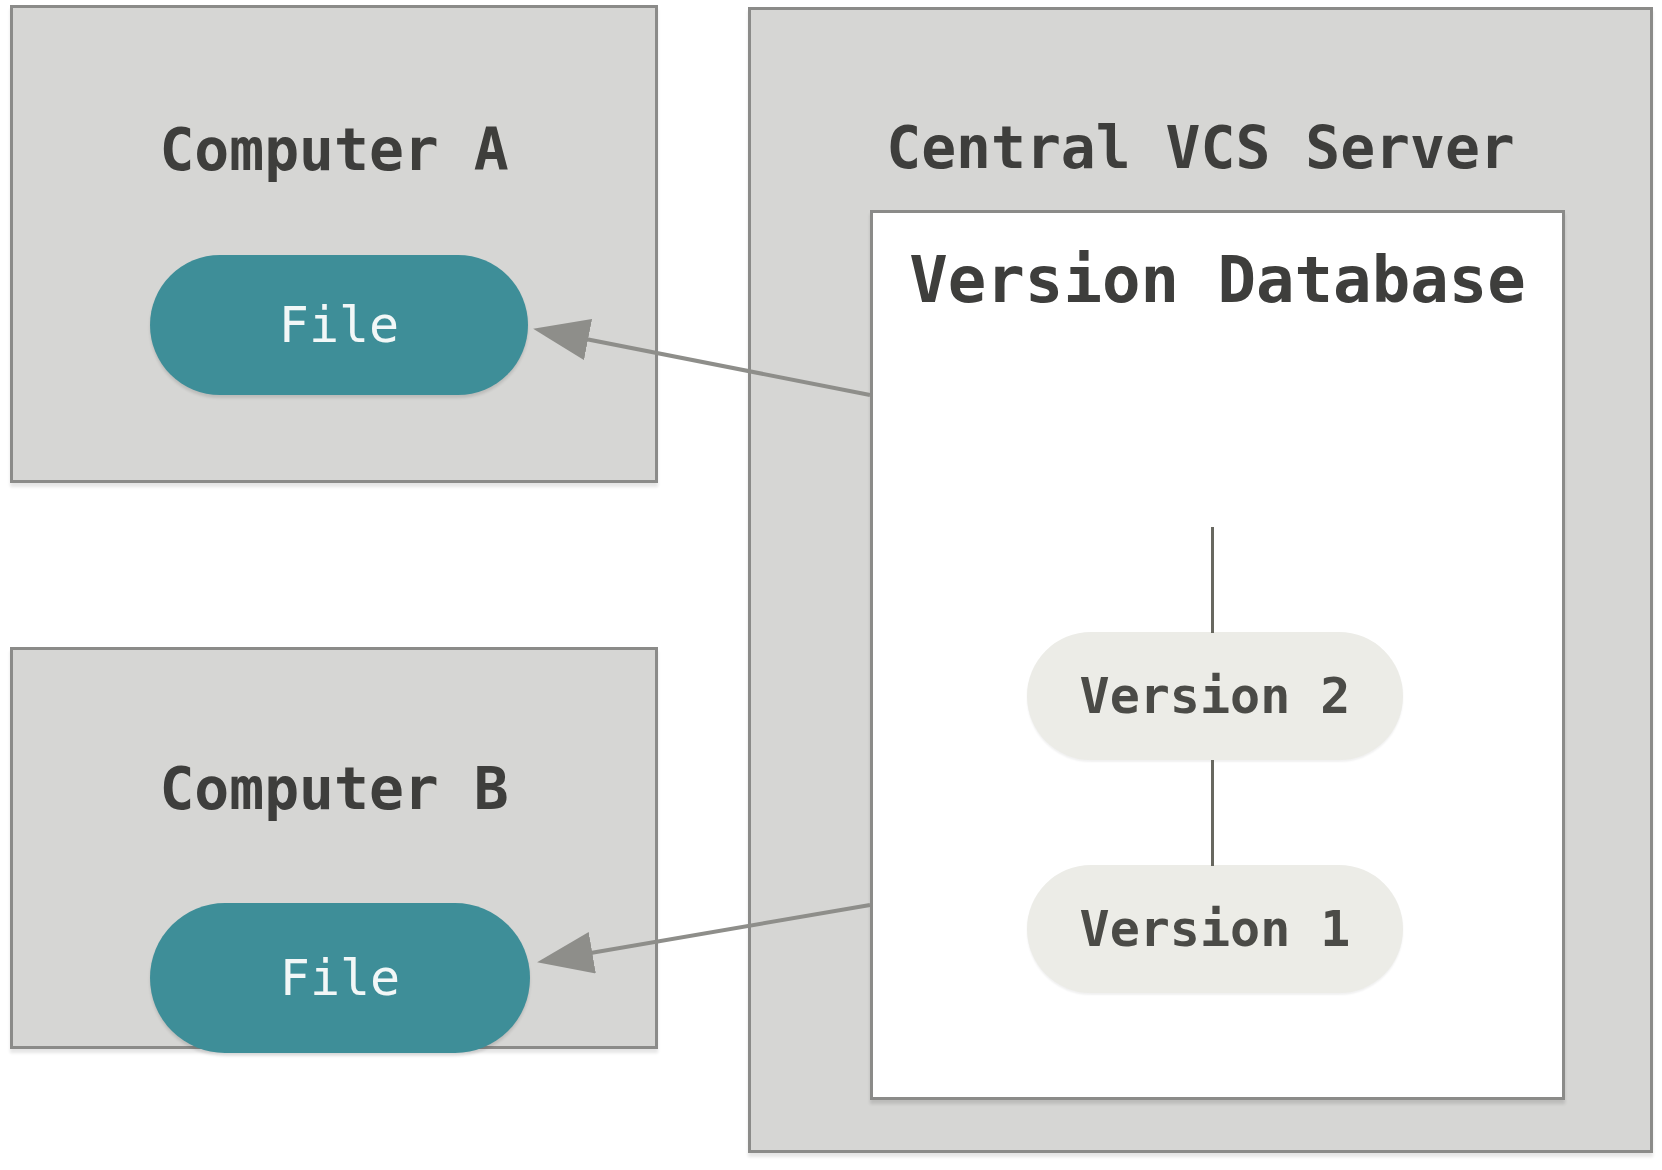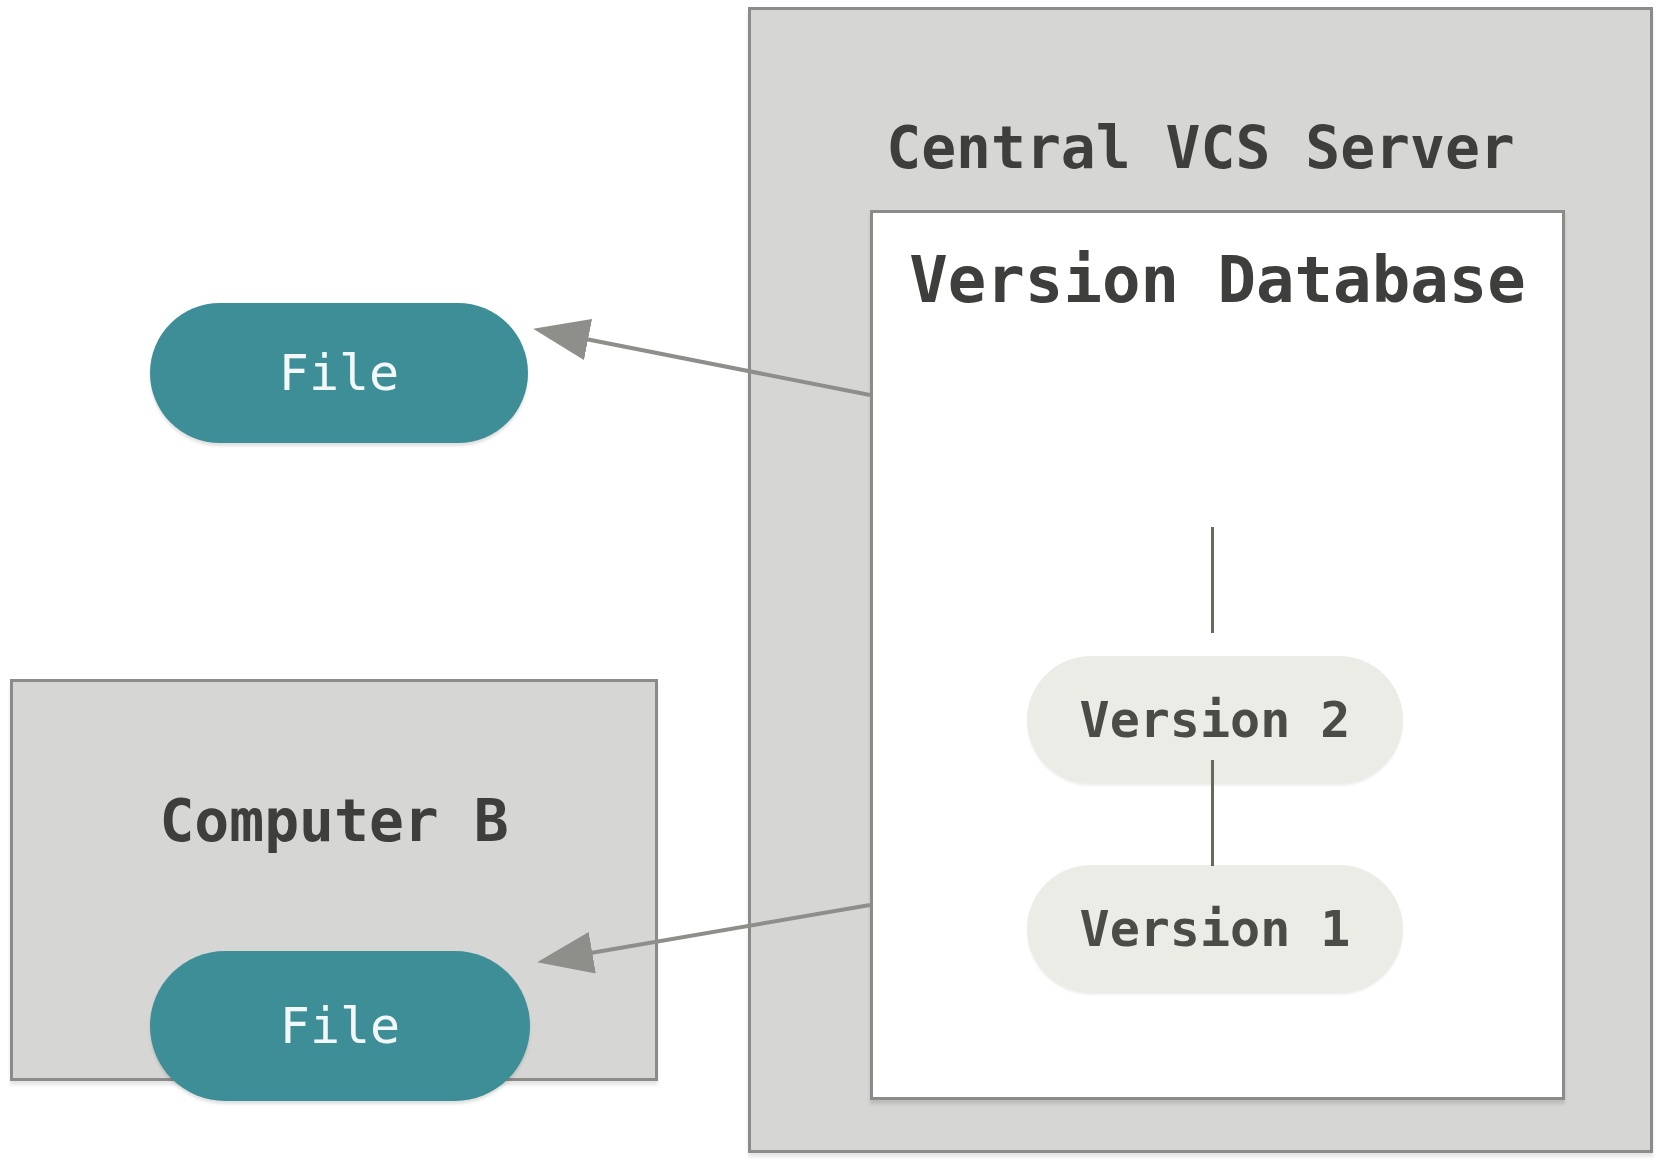--- a/index.html
+++ b/index.html
@@ -18,21 +18,21 @@
 
   
   .panel {
     position: absolute;
     background: var(--panel-fill, #d6d6d4);
     border: 3px solid var(--panel-border, #8b8b89);
     box-sizing: border-box;
     box-shadow: 0 4px 3px rgba(0,0,0,0.10);
   }
   .panel-a { left: 10px;  top: 5px;   width: 648px; height: 478px; }
-  .panel-b { left: 10px;  top: 647px; width: 648px; height: 402px; margin-top: 32px; }
+  .panel-b { left: 10px;  top: 647px; width: 648px; height: 402px; }
   .panel-server { left: 748px; top: 7px; width: 905px; height: 1146px; }
 
   .panel-title {
     position: absolute;
     width: 100%;
     text-align: center;
     font-size: 58px;
     font-weight: bold;
     color: var(--title-text, #3e3e3c);
     letter-spacing: 0px;
@@ -46,21 +46,20 @@
   .file-pill {
     position: absolute;
     background: var(--file-pill-fill, #3e8e98);
     border-radius: 999px;
     display: flex;
     align-items: center;
     justify-content: center;
     font-size: 50px;
     color: var(--file-pill-text, #f2f7f7);
     box-shadow: 0 3px 3px rgba(0,0,0,0.12);
-    margin-top: 48px;
   }
   .file-a { left: 150px; top: 255px; width: 378px; height: 140px; }
   .file-b { left: 150px; top: 903px; width: 380px; height: 150px; }
 
   
   .db-box {
     position: absolute;
     left: 870px; top: 210px; width: 695px; height: 890px;
     background: var(--db-fill, #ffffff);
     border: 3px solid var(--panel-border, #8b8b89);
@@ -88,21 +87,21 @@
     border-radius: 999px;
     display: flex;
     align-items: center;
     justify-content: center;
     font-size: 50px;
     font-weight: bold;
     color: var(--version-pill-text, #4b4b47);
     box-shadow: 0 2px 2px rgba(0,0,0,0.06);
   }
   .v3 { top: 398px; }
-  .v2 { top: 656px; }
+  .v2 { top: 632px; }
   .v1 { top: 865px; }
 
   
   .connector {
     position: absolute;
     left: 1211px;
     width: 3px;
     background: var(--connector, #686860);
   }
   .conn-32 { top: 527px; height: 106px; }
@@ -122,20 +121,23 @@
   }
   .arrow-head {
     fill: var(--arrow, #8e8e8a);
   }
 </style>
 </head>
 <body>
 
 <div class="canvas">
 
+  <div class="panel panel-a">
+    <div class="panel-title">Computer A</div>
+  </div>
   <div class="file-pill file-a">
     <span>File</span>
   </div>
 
   <div class="panel panel-b">
     <div class="panel-title">Computer B</div>
   </div>
   <div class="file-pill file-b">
     <span>File</span>
   </div>

